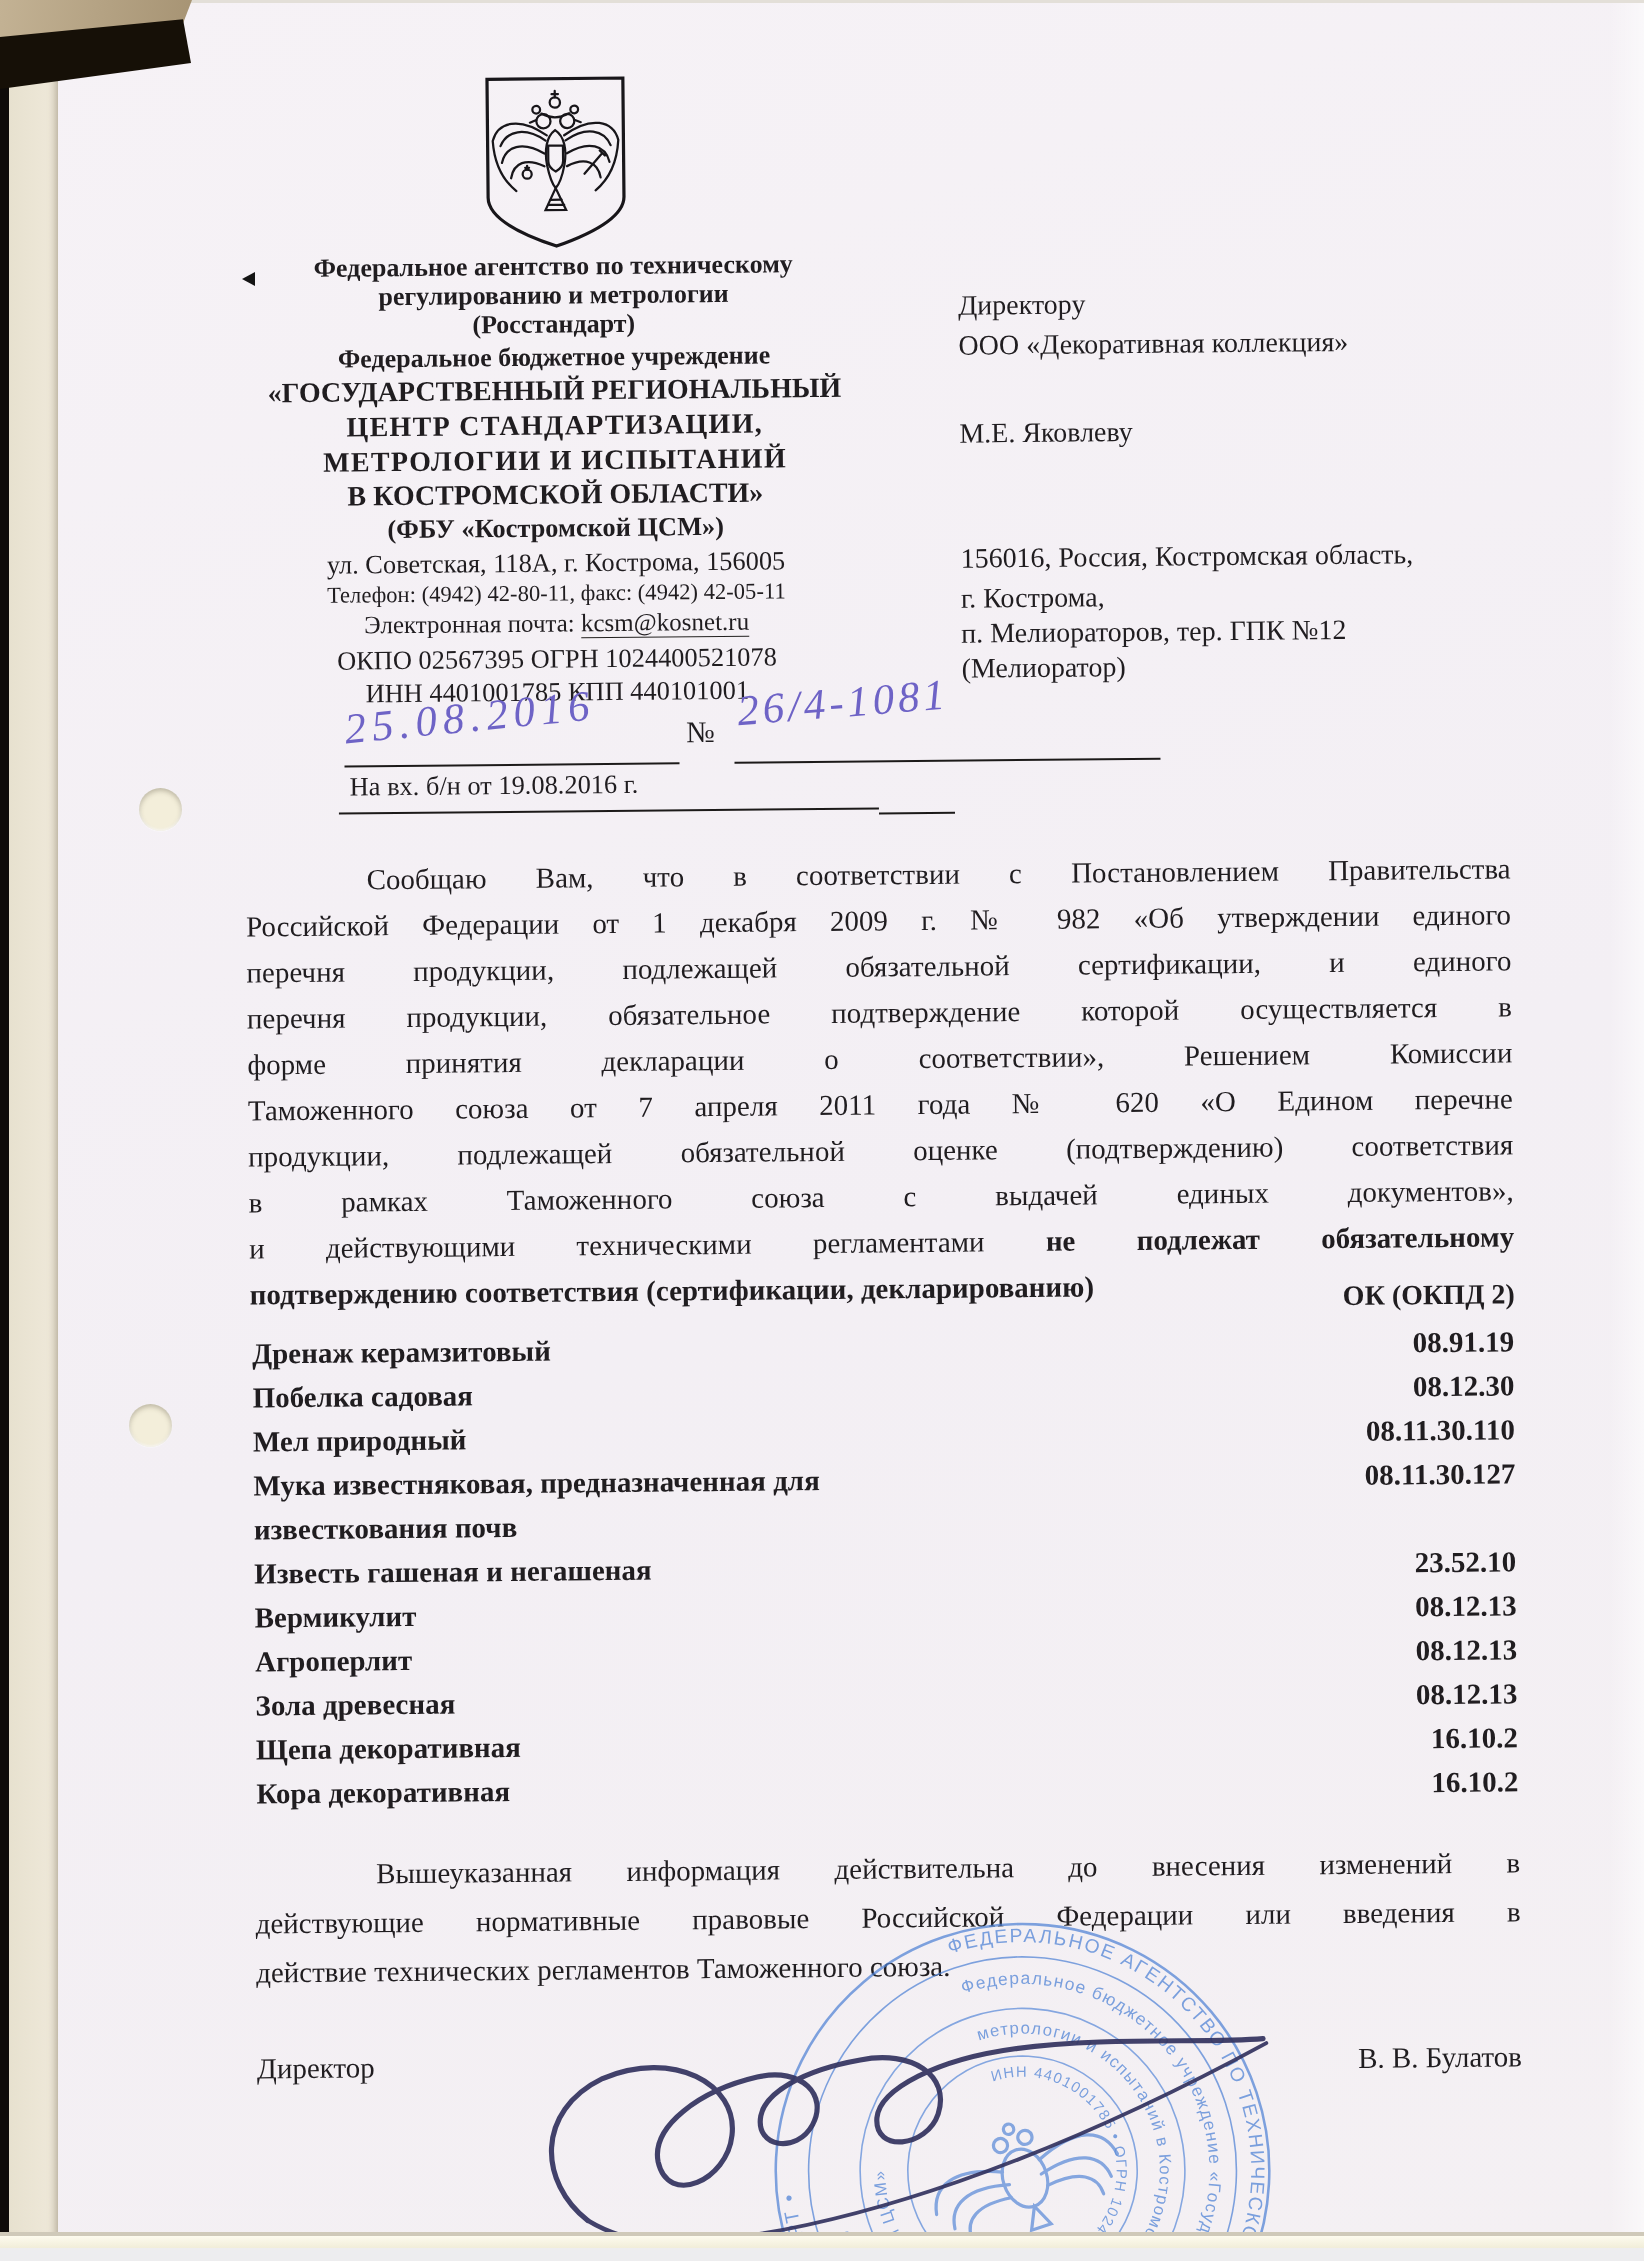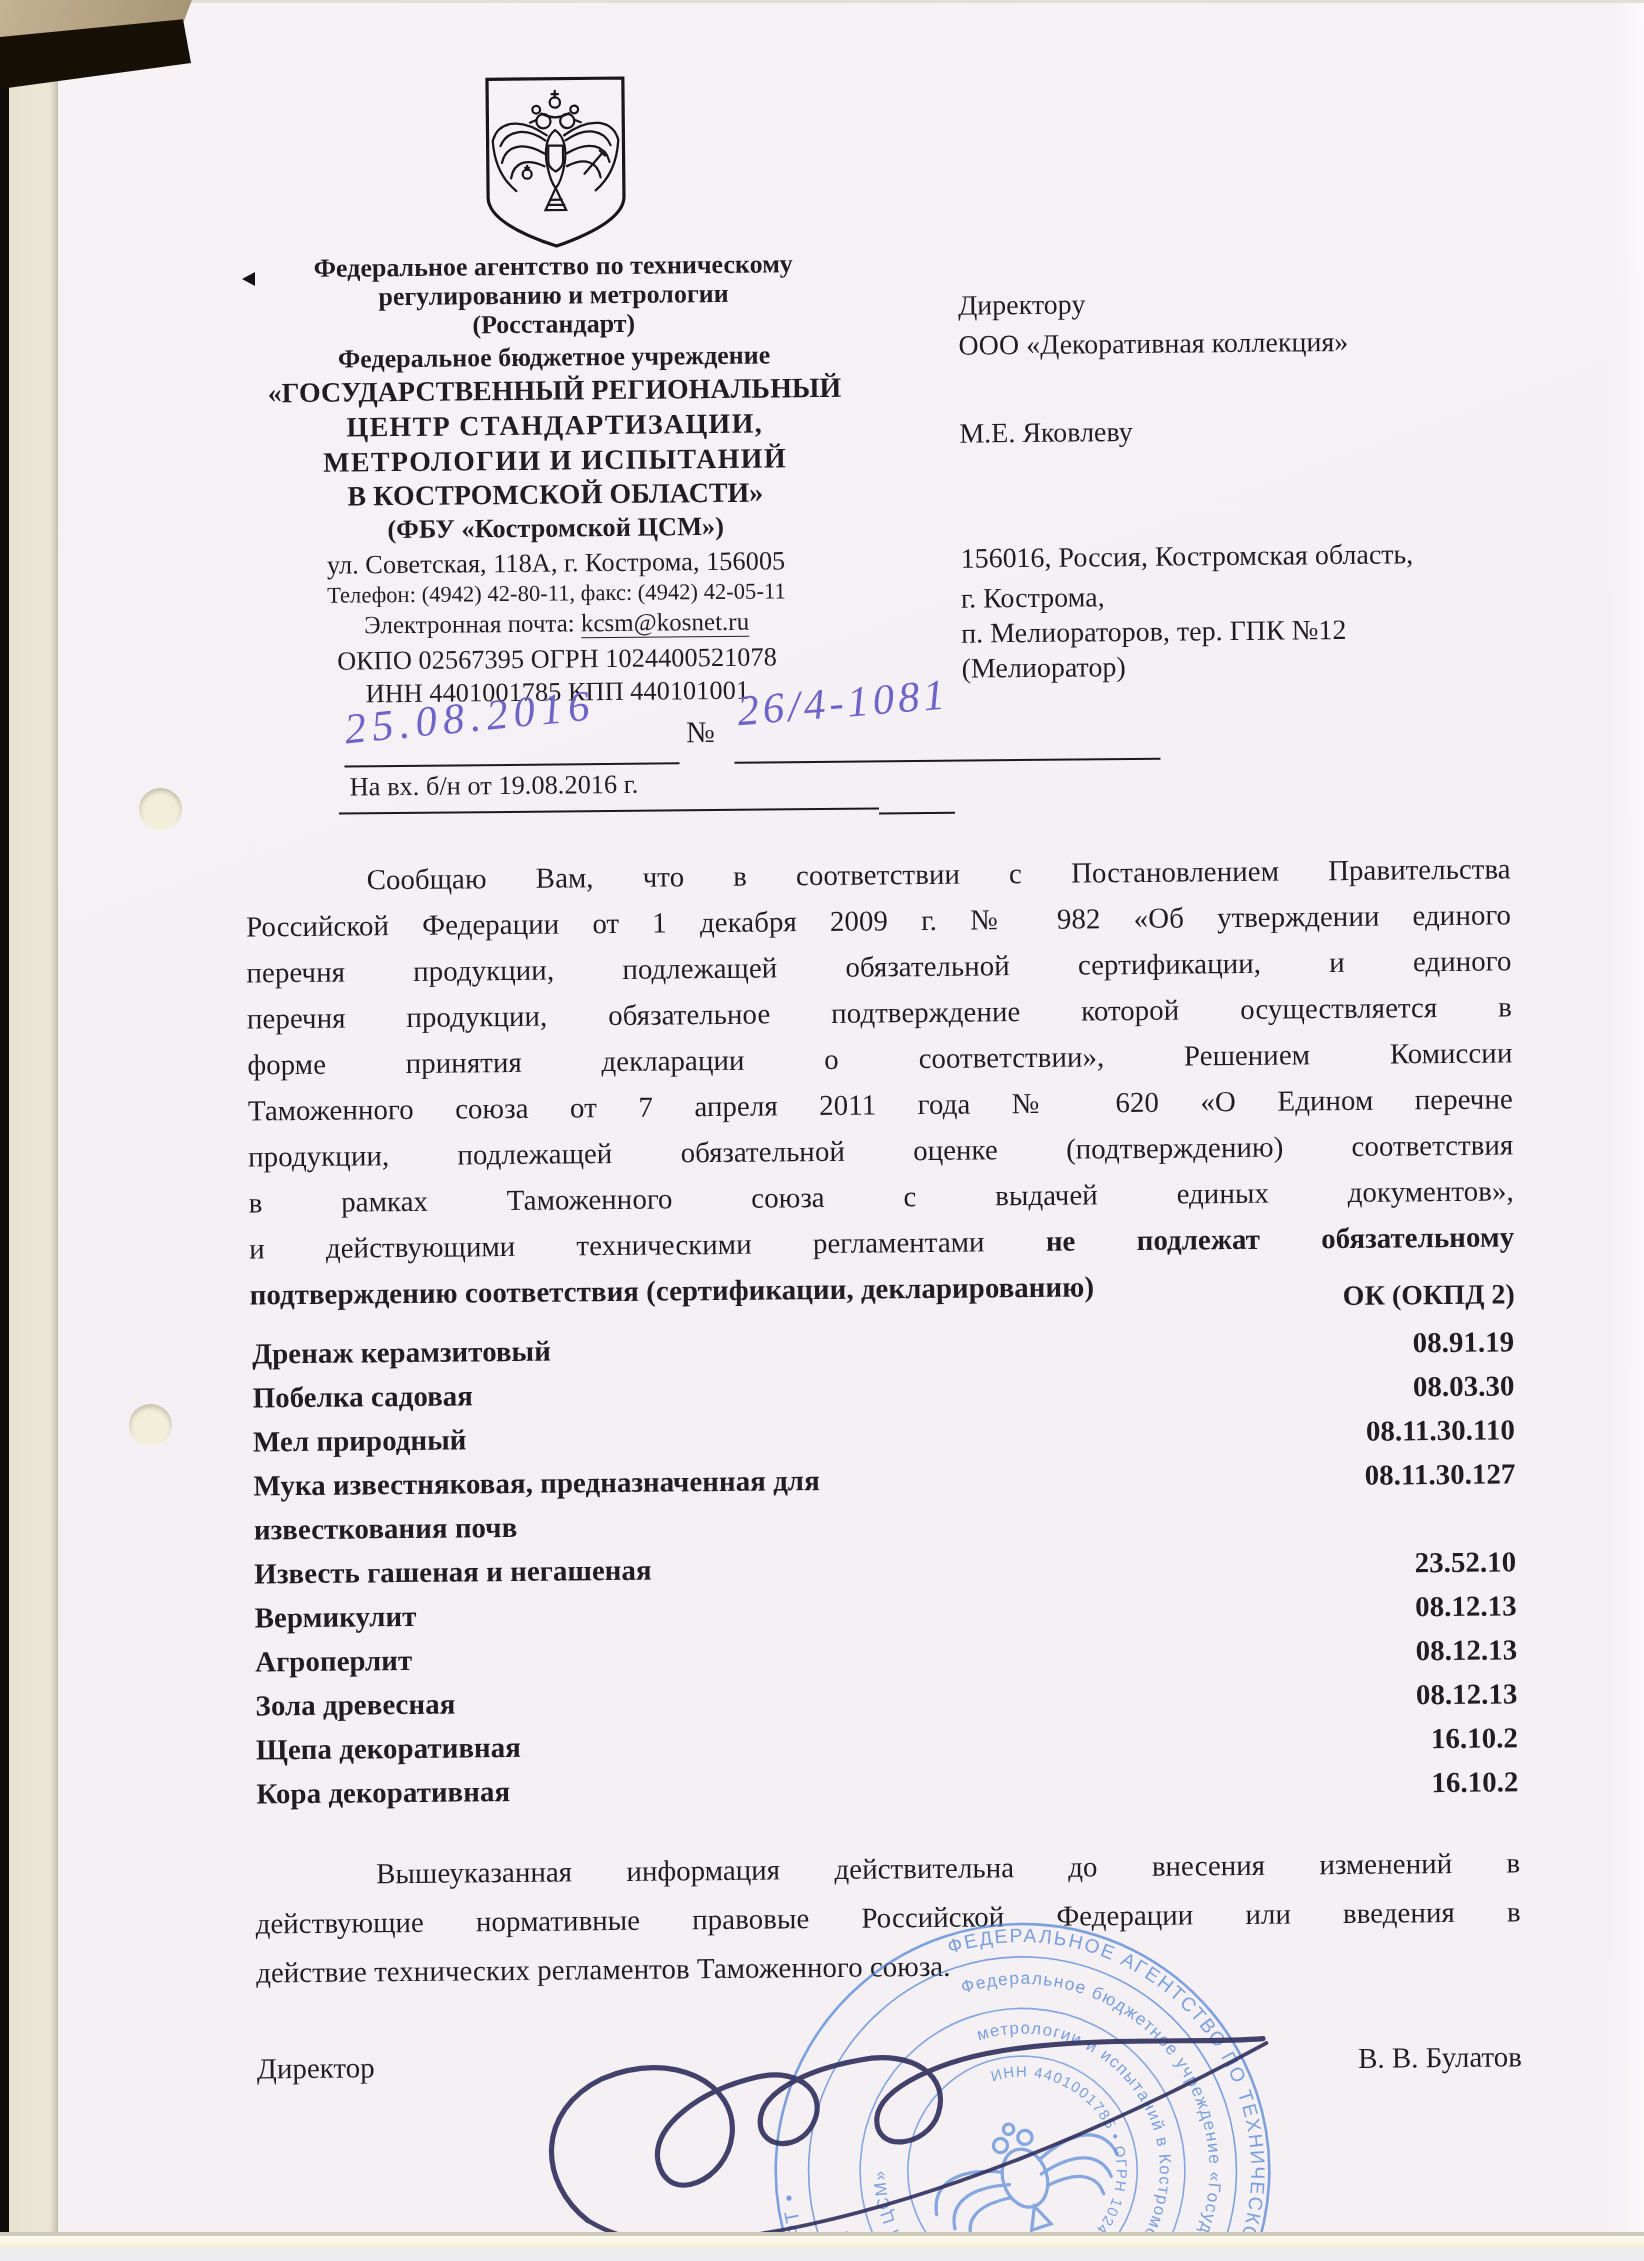--- a/index.html
+++ b/index.html
@@ -172,21 +172,21 @@
 
     <div class="okhdr">ОК (ОКПД 2)</div>
 
     <div class="ptable">
         <div class="prow">
           <span>Дренаж керамзитовый</span>
           <span>08.91.19</span>
         </div>
         <div class="prow">
           <span>Побелка садовая</span>
-          <span>08.03.30</span>
+          <span>08.12.30</span>
         </div>
         <div class="prow">
           <span>Мел природный</span>
           <span>08.11.30.110</span>
         </div>
         <div class="prow">
           <span>Мука известняковая, предназначенная для</span>
           <span>08.11.30.127</span>
         </div>
         <div class="prow">

